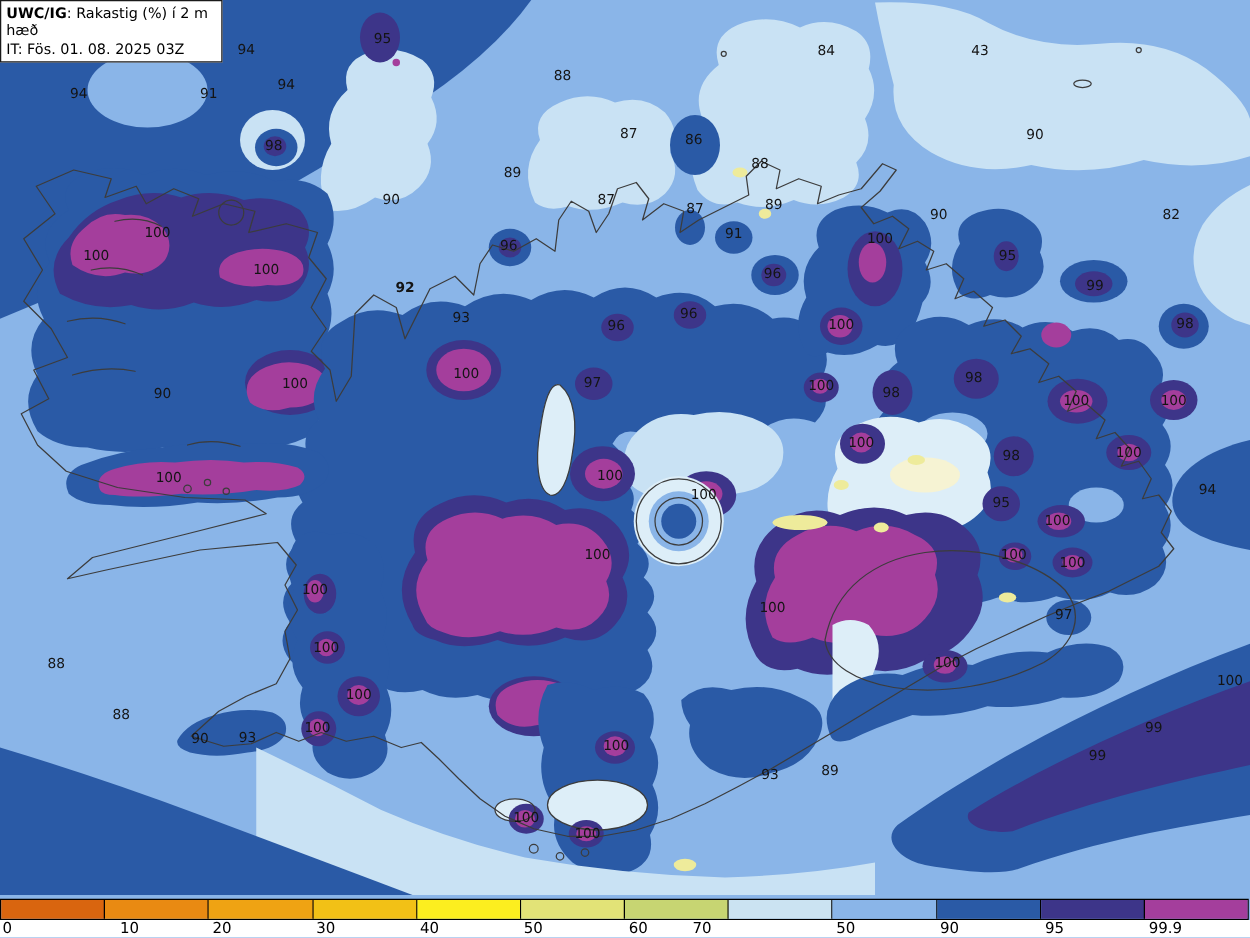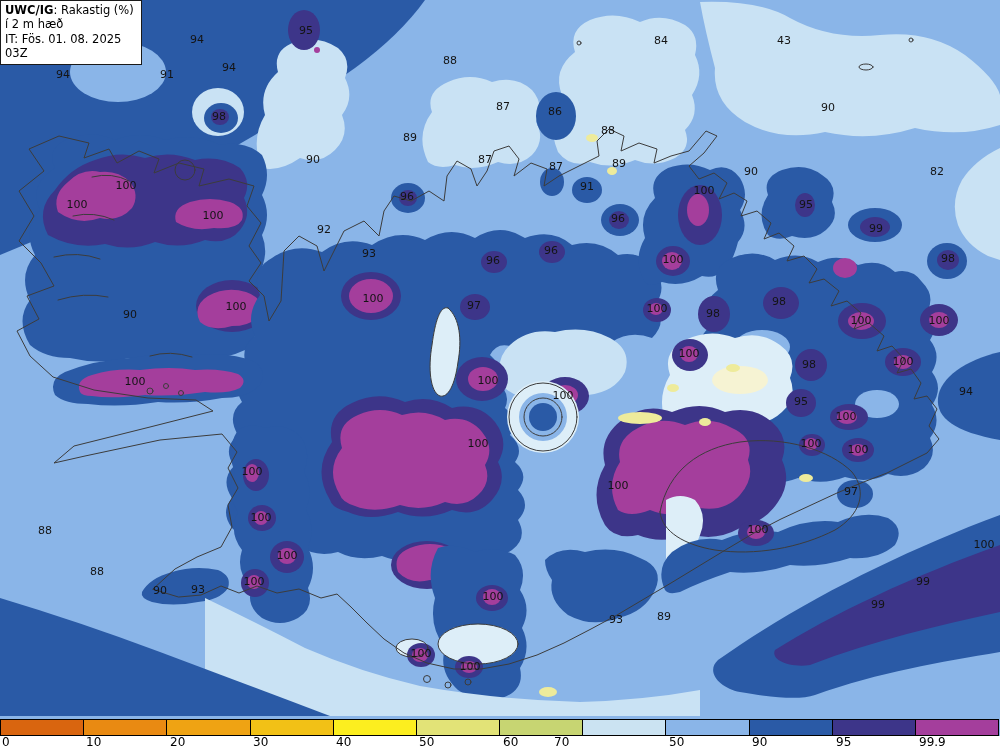--- a/index.html
+++ b/index.html
@@ -5,21 +5,21 @@
   html,body{margin:0;padding:0;}
   #stage{position:relative;width:1000px;height:750px;overflow:hidden;background:#8ab5e8;
          font-family:"DejaVu Sans",sans-serif;}
   #map-svg{position:absolute;left:0;top:0;}
   .lb{fill:var(--light_blue);} .pb{fill:var(--pale_blue);} .vp{fill:var(--very_pale);}
   .cr{fill:var(--cream);} .yl{fill:var(--pale_yellow);}
   .db{fill:var(--dark_blue);} .ig{fill:var(--indigo);} .mg{fill:var(--magenta);}
   .ct{fill:none;stroke:var(--contour);stroke-width:1;stroke-linejoin:round;stroke-linecap:round;}
   #label-layer{position:absolute;left:0;top:0;width:1000px;height:720px;}
   .mlbl{position:absolute;transform:translate(-50%,-52%);font-size:11px;color:#141414;white-space:nowrap;}
-  #title-box{position:absolute;left:0;top:0;width:142px;background:#fff;border:1px solid #1a1a1a;
+  #title-box{position:absolute;left:0;top:0;width:178px;background:#fff;border:1px solid #1a1a1a;
              padding:2px 4px 3px 4px;font-size:11.5px;line-height:1.25;color:#000;box-sizing:border-box;z-index:5;}
   #title-box .b{font-weight:bold;}
   #title-box .t1{font-size:11.5px;}
   #colorbar{position:absolute;left:0;top:719px;width:999px;height:17px;display:flex;
             border:1px solid #000;box-sizing:border-box;z-index:4;}
   #colorbar .seg{flex:1 1 0;}
   #colorbar .seg:not(:last-child){border-right:1px solid #000;}
   #tick-row{position:absolute;left:0;top:736px;width:1000px;height:14px;background:#ffffff;z-index:4;}
   #tick-row .tick{position:absolute;top:-1px;font-size:12px;color:#000;}
 </style>
@@ -229,21 +229,21 @@
       <span class="mlbl" style="left: 937px; top: 172px; text-align: right;">82</span>
       <span class="mlbl" style="left: 587px; top: 187px;">91</span>
       <span class="mlbl" style="left: 126px; top: 186px;">100</span>
       <span class="mlbl" style="left: 704px; top: 191px;">100</span>
       <span class="mlbl" style="left: 407px; top: 197px;">96</span>
       <span class="mlbl" style="left: 806px; top: 205px;">95</span>
       <span class="mlbl" style="left: 77px; top: 205px;">100</span>
       <span class="mlbl" style="left: 213px; top: 216px;">100</span>
       <span class="mlbl" style="left: 618px; top: 219px;">96</span>
       <span class="mlbl" style="left: 876px; top: 229px;">99</span>
-      <span class="mlbl" style="left: 324px; top: 230px;">92</span>
+      <span class="mlbl" style="left: 324px; top: 230px; font-weight: bold;">92</span>
       <span class="mlbl" style="left: 551px; top: 251px;">96</span>
       <span class="mlbl" style="left: 369px; top: 254px;">93</span>
       <span class="mlbl" style="left: 948px; top: 259px;">98</span>
       <span class="mlbl" style="left: 673px; top: 260px;">100</span>
       <span class="mlbl" style="left: 493px; top: 261px;">96</span>
       <span class="mlbl" style="left: 373px; top: 299px;">100</span>
       <span class="mlbl" style="left: 779px; top: 302px;">98</span>
       <span class="mlbl" style="left: 474px; top: 306px;">97</span>
       <span class="mlbl" style="left: 236px; top: 307px;">100</span>
       <span class="mlbl" style="left: 657px; top: 309px;">100</span>
@@ -298,21 +298,21 @@
       <div class="seg" style="background: rgb(226, 227, 119);"></div>
       <div class="seg" style="background: rgb(199, 213, 114);"></div>
       <div class="seg" style="background: rgb(203, 227, 242);"></div>
       <div class="seg" style="background: rgb(138, 181, 232);"></div>
       <div class="seg" style="background: rgb(42, 90, 166);"></div>
       <div class="seg" style="background: rgb(61, 53, 137);"></div>
       <div class="seg" style="background: rgb(164, 62, 156);"></div>
     </div>
   <div id="tick-row">
       <span class="tick" style="left: 2px;">0</span>
-      <span class="tick" style="left: 86px;">10</span>
+      <span class="tick" style="left: 96px;">10</span>
       <span class="tick" style="left: 170px;">20</span>
       <span class="tick" style="left: 253px;">30</span>
       <span class="tick" style="left: 336px;">40</span>
       <span class="tick" style="left: 419px;">50</span>
       <span class="tick" style="left: 503px;">60</span>
       <span class="tick" style="left: 554px;">70</span>
       <span class="tick" style="left: 669px;">50</span>
       <span class="tick" style="left: 752px;">90</span>
       <span class="tick" style="left: 836px;">95</span>
       <span class="tick" style="left: 919px;">99.9</span>

